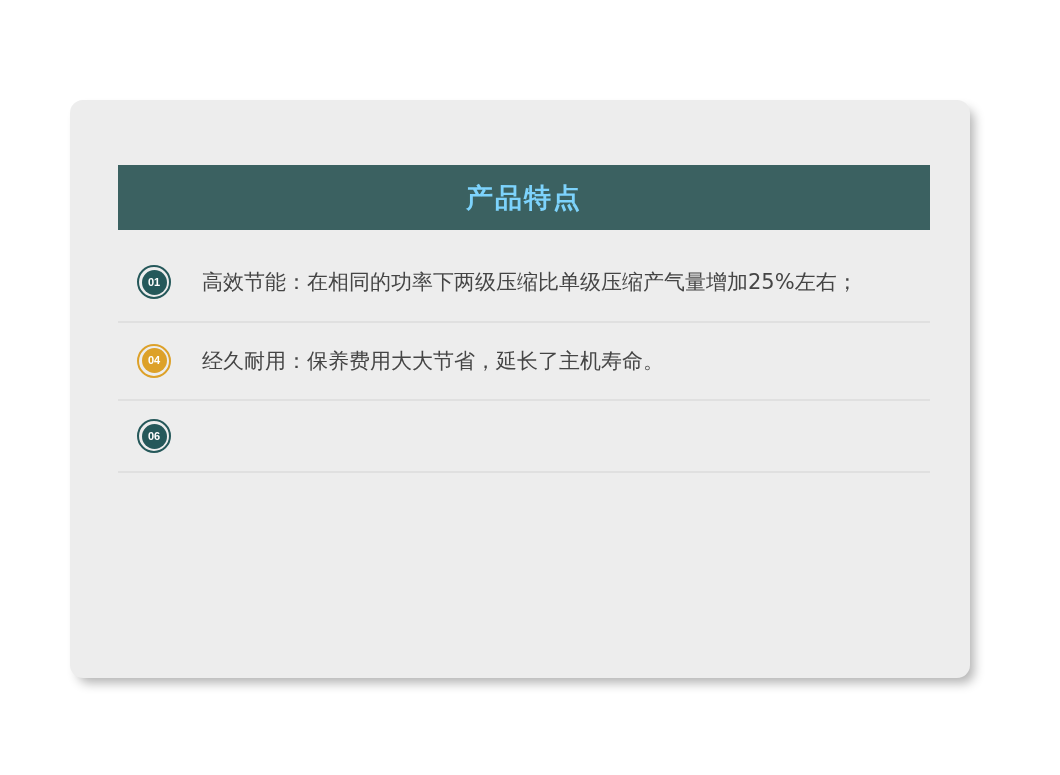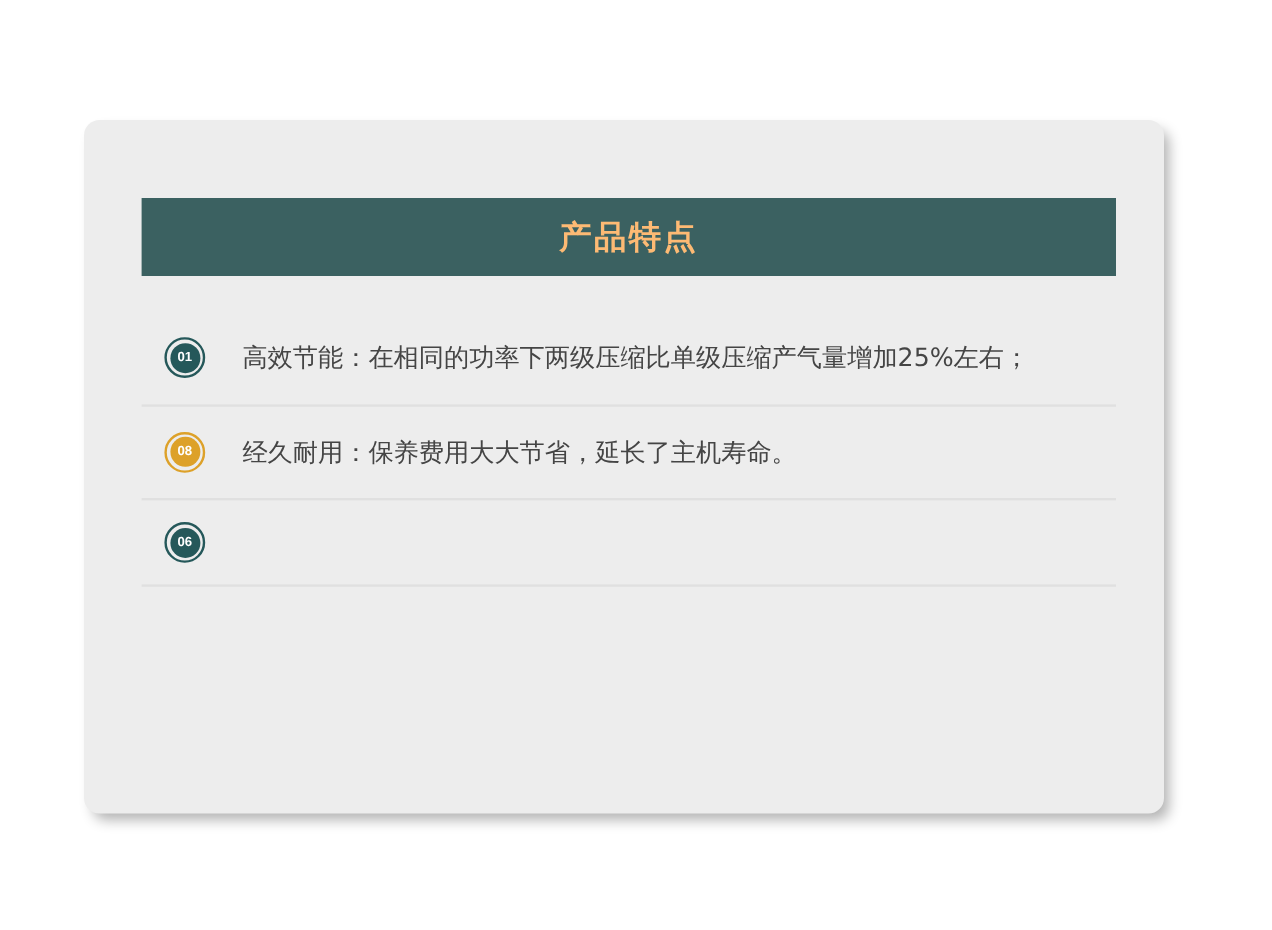--- a/index.html
+++ b/index.html
@@ -40,32 +40,32 @@
     left: 48px;
     top: 65px;
     width: 812px;
     height: 65px;
     background: #3b6161;
     display: flex;
     align-items: center;
     justify-content: center;
   }
   .card-header-title {
-    color: #fdba74;
+    color: #7dd3fc;
     font-size: 27px;
     font-weight: bold;
     letter-spacing: 2px;
     font-family: "DejaVu Sans", "Liberation Sans", sans-serif;
   }
 
   
   .feature-list {
     position: absolute;
     left: 48px;
-    top: 160px;
+    top: 144px;
     width: 812px;
   }
 
   .feature-row {
     position: relative;
     display: flex;
     align-items: flex-start;
     padding: 18px 0 18px 0;
     border-bottom: 2px solid #e0e0e0;
     box-sizing: border-box;
@@ -157,21 +157,21 @@
           </div>
         </div>
         <div class="feature-text">高效节能：在相同的功率下两级压缩比单级压缩产气量增加25%左右；</div>
       </div>
 
       <div class="feature-row">
         <div class="badge-cell">
           <div class="badge gold">
             <span class="ring"></span>
             <span class="disc">
-              <span class="num">08</span>
+              <span class="num">04</span>
             </span>
           </div>
         </div>
         <div class="feature-text">经久耐用：保养费用大大节省，延长了主机寿命。</div>
       </div>
 
       <div class="feature-row">
         <div class="badge-cell">
           <div class="badge teal">
             <span class="ring"></span>

